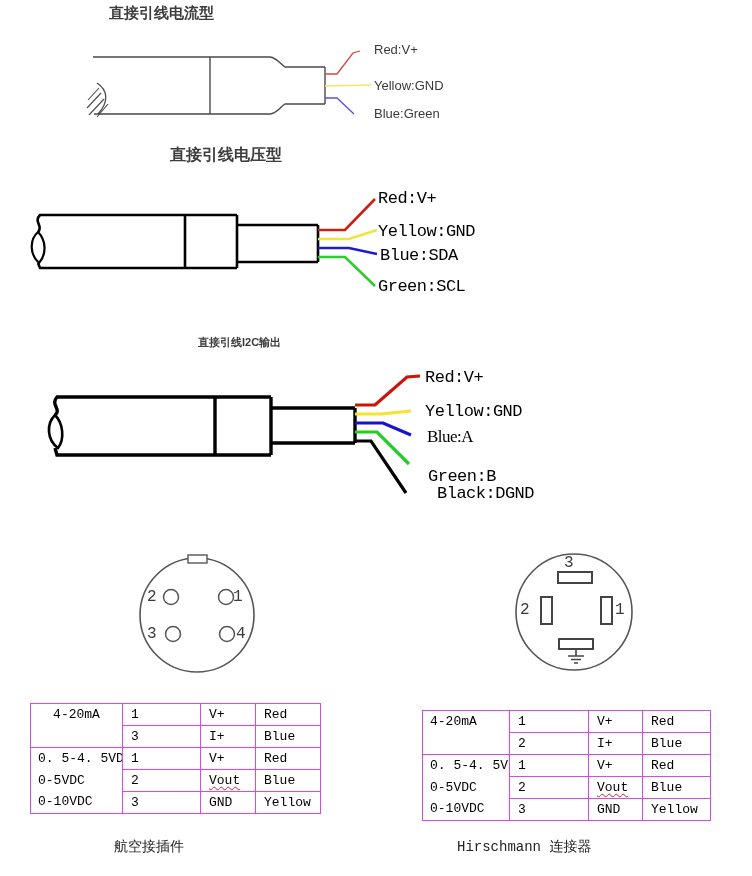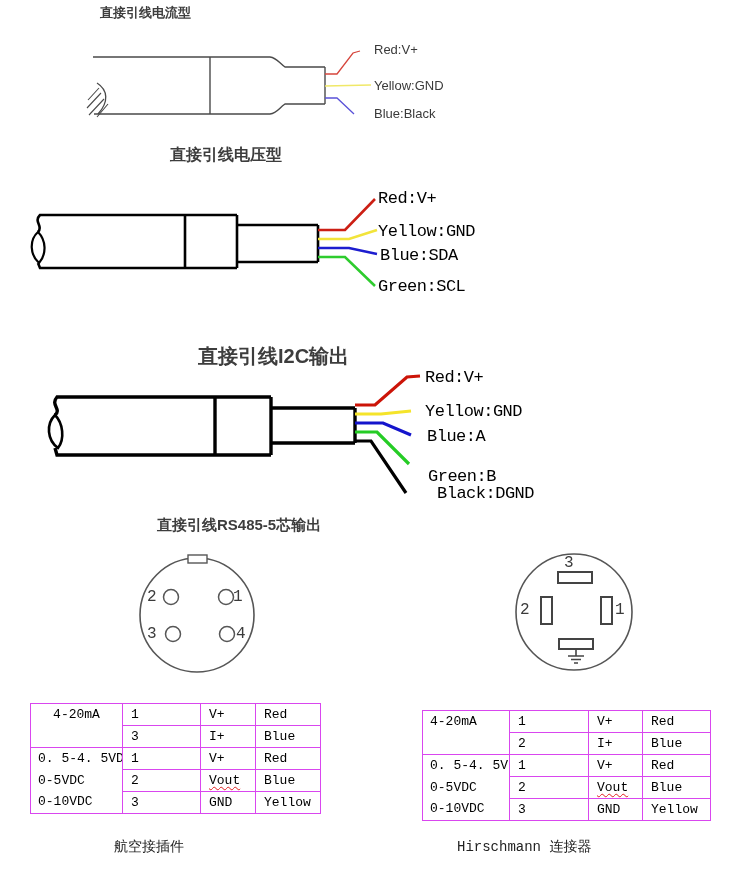--- a/index.html
+++ b/index.html
@@ -24,67 +24,66 @@
   .ptable td.vtop{vertical-align:top;line-height:21px;}
   .misspell{text-decoration-line:underline;text-decoration-style:wavy;
             text-decoration-color:#e02020;text-decoration-thickness:1px;text-underline-offset:2px;}
   svg{display:block;}
 </style>
 </head>
 <body>
 
 <div id="page">
 
-  <div class="cn-title" style="left:100px;top:4px;font-size:13px;">直接引线电流型</div>
+  <div class="cn-title" style="left:109px;top:4px;font-size:15px;">直接引线电流型</div>
 
   <svg class="abs" style="left:85px;top:38px;" width="295" height="97" viewBox="0 0 295 97">
     <path fill="none" stroke="#4a4a4a" stroke-width="1.4" d="M8,19 H185 C192,20 194,25 200,29 H240 M240,29 V66 M240,66 H200 C194,70 192,75 185,76 H9 M125,19 V76"></path>
     <path fill="none" stroke="#4a4a4a" stroke-width="1.3" d="M12,45 C23,52 24,64 13,76"></path>
     <path fill="none" stroke="#4a4a4a" stroke-width="1.1" d="M3,62 L14,50 M2,70 L16,55 M4,77 L19,61 M12,79 L23,66"></path>
     <path fill="none" stroke-width="1.3" d="M240,36 L252,36 L268,15 L275,13" stroke="#d6453c"></path>
     <path fill="none" stroke-width="1.3" d="M240,48 L286,47" stroke="#f0e868"></path>
     <path fill="none" stroke-width="1.3" d="M240,60 L252,60 L269,76" stroke="#5a52d8"></path>
   </svg>
   <div class="plain-label" style="left:374px;top:42px;">Red:V+</div>
   <div class="plain-label" style="left:374px;top:78px;">Yellow:GND</div>
-  <div class="plain-label" style="left:374px;top:106px;">Blue:Black</div>
+  <div class="plain-label" style="left:374px;top:106px;">Blue:Green</div>
 
   <div class="cn-title" style="left:170px;top:145px;font-size:16px;">直接引线电压型</div>
 
   <svg class="abs" style="left:30px;top:185px;" width="348" height="115" viewBox="0 0 348 115">
     <path fill="none" stroke="#000" stroke-width="2.6" d="M207,30 H10 C3,37 14,41 8,47 M8,78 L10,83 H207 M207,30 V83 M155,30 V83 M207,40 H288 M288,40 V77 M207,77 H288"></path>
     <path fill="#fff" stroke="#000" stroke-width="2.2" d="M8,47 C-1,55 0,70 9,78 C17,69 16,55 8,47 Z"></path>
     <path fill="none" stroke-width="2.6" d="M288,45 L315,45 L345,14" stroke="#cc1f14"></path>
     <path fill="none" stroke-width="2.6" d="M288,54 L319,54 L347,45" stroke="#f2e43a"></path>
     <path fill="none" stroke-width="2.6" d="M288,63 L319,63 L347,69" stroke="#1d1dcf"></path>
     <path fill="none" stroke-width="2.6" d="M288,72 L315,72 L345,101" stroke="#2ecc2e"></path>
   </svg>
   <div class="cad-label" style="left:378px;top:189px;">Red:V+</div>
   <div class="cad-label" style="left:378px;top:222px;">Yellow:GND</div>
   <div class="cad-label" style="left:380px;top:246px;">Blue:SDA</div>
   <div class="cad-label" style="left:378px;top:277px;">Green:SCL</div>
 
-  <div class="cn-title" style="left:198px;top:343px;font-size:20px;">直接引线I2C输出</div>
+  <div class="cn-title" style="left:198px;top:335px;font-size:11px;">直接引线I2C输出</div>
 
   <svg class="abs" style="left:45px;top:362px;" width="378" height="148" viewBox="0 0 378 148">
     <path fill="none" stroke="#000" stroke-width="3.4" d="M226,35 H12 C5,43 17,47 10,53 M10,86 L12,93 H226 M226,35 V93 M170,35 V93 M226,46 H310 M310,46 V81 M226,81 H310"></path>
     <path fill="#fff" stroke="#000" stroke-width="2.6" d="M10,53 C1,62 2,78 13,86 C20,77 18,61 10,53 Z"></path>
     <path fill="none" stroke-width="3.2" d="M310,43 L330,43 L362,15 L375,14" stroke="#cc1408"></path>
     <path fill="none" stroke-width="3.2" d="M310,52 L336,52 L366,49" stroke="#f5e42a"></path>
     <path fill="none" stroke-width="3.2" d="M310,61 L338,61 L366,73" stroke="#1414cc"></path>
     <path fill="none" stroke-width="3.2" d="M310,70 L332,70 L364,102" stroke="#25cc25"></path>
     <path fill="none" stroke-width="3.2" d="M310,79 L326,79 L361,131" stroke="#000000"></path>
   </svg>
   <div class="cad-label" style="left:425px;top:368px;">Red:V+</div>
   <div class="cad-label" style="left:425px;top:402px;">Yellow:GND</div>
-  <div class="cad-label" style="left:427px;top:427px;">Blue:A</div>
+  <div class="cad-label" style="left:427px;top:427px;font-family:Liberation Serif, serif;">Blue:A</div>
   <div class="cad-label" style="left:428px;top:456px;margin-top:11px;">Green:B</div>
   <div class="cad-label" style="left:425px;top:484px;margin-left:12px;">Black:DGND</div>
 
-  <div class="cn-title" style="left:157px;top:516px;font-size:15px;">直接引线RS485-5芯输出</div>
 
   <svg class="abs" style="left:130px;top:548px;" width="135" height="135" viewBox="0 0 135 135">
     <circle cx="67" cy="67" r="57" fill="none" stroke="#565656" stroke-width="1.6"></circle>
     <rect x="58" y="7" width="19" height="8" fill="#ffffff" stroke="#565656" stroke-width="1.4"></rect>
     <circle cx="41" cy="49" r="7.5" fill="none" stroke="#565656" stroke-width="1.5"></circle>
     <circle cx="96" cy="49" r="7.5" fill="none" stroke="#565656" stroke-width="1.5"></circle>
     <circle cx="43" cy="86" r="7.5" fill="none" stroke="#565656" stroke-width="1.5"></circle>
     <circle cx="97" cy="86" r="7.5" fill="none" stroke="#565656" stroke-width="1.5"></circle>
   </svg>
   <div class="pin-label" style="left:147px;top:588px;">2</div>

